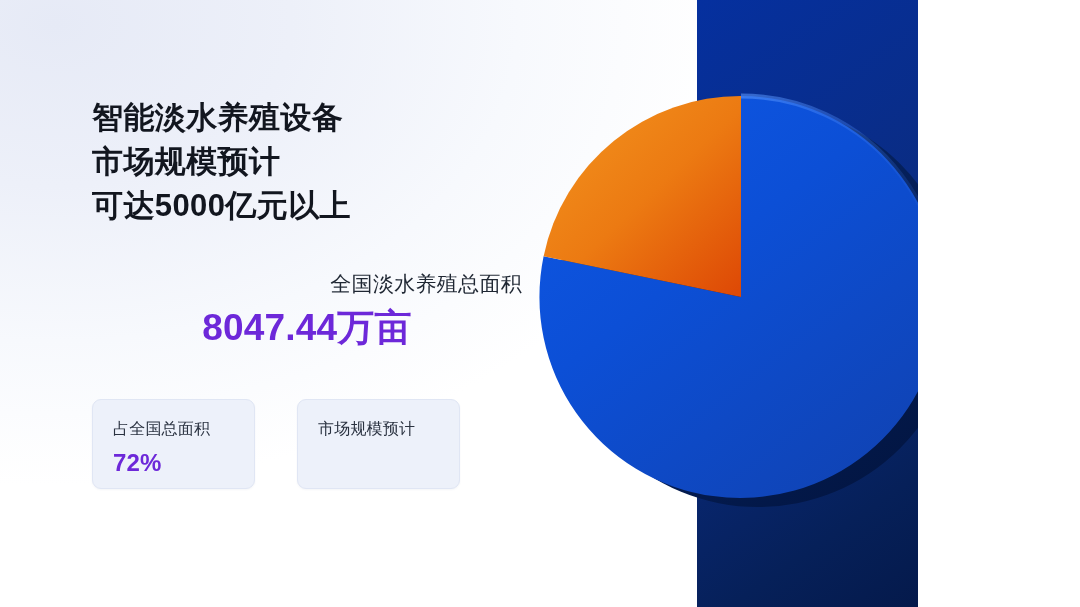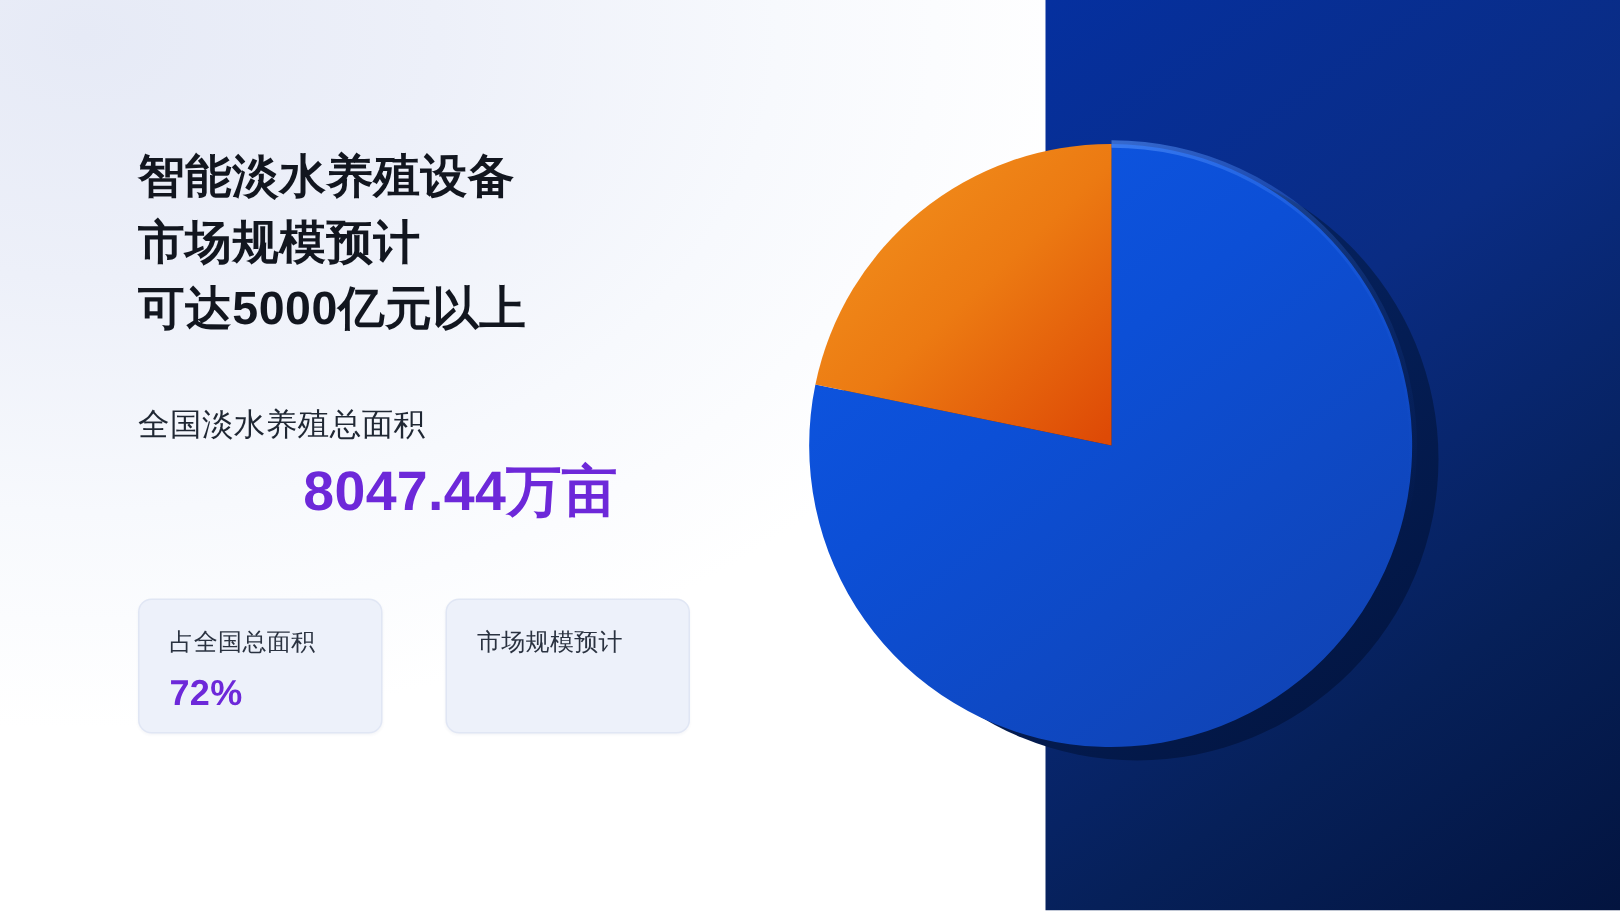--- a/index.html
+++ b/index.html
@@ -3,21 +3,21 @@
 <meta charset="utf-8">
 <style>
   * { margin:0; padding:0; box-sizing:border-box; }
   html,body { width:1080px; height:607px; }
   body {
     font-family:"Liberation Sans","DejaVu Sans",sans-serif;
     background:#ffffff;
     overflow:hidden;
     position:relative;
   }
-  #stage { position:absolute; inset:0; width:1080px; height:607px; overflow:hidden; }
+  #stage { position:absolute; inset:0; width:918px; height:607px; overflow:hidden; }
 
   
   .bg-light {
     position:absolute; left:0; top:0; width:700px; height:607px;
     background:
       radial-gradient(120% 95% at 8% 4%, #E6EAF6 0%, #EDF0F9 28%, #F7F9FD 55%, #FFFFFF 80%);
   }
   .bg-dark {
     position:absolute; left:697px; top:0; width:383px; height:607px;
     background:linear-gradient(145deg, #05309F 0%, #0A2C83 38%, #062059 72%, #03143F 100%);
@@ -33,20 +33,21 @@
     color:#12161F;
     letter-spacing:0.4px;
     white-space:pre-line;
   }
   .sub-label {
     margin-top:42px;
     font-size:21px;
     color:#1F2733;
     letter-spacing:0.3px;
     line-height:1.3;
+    text-align:right;
   }
   .big-stat {
     margin-top:8px;
     font-size:37px;
     font-weight:bold;
     color:#6d28d9;
     letter-spacing:0.2px;
     line-height:1.25;
     text-align:center;
   }

